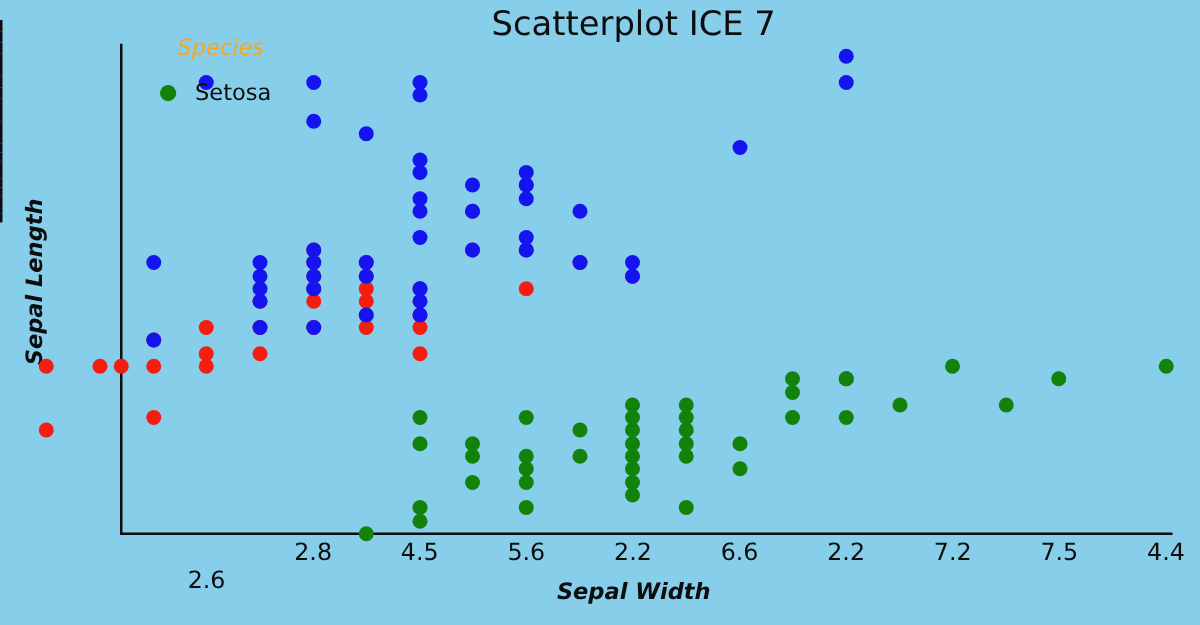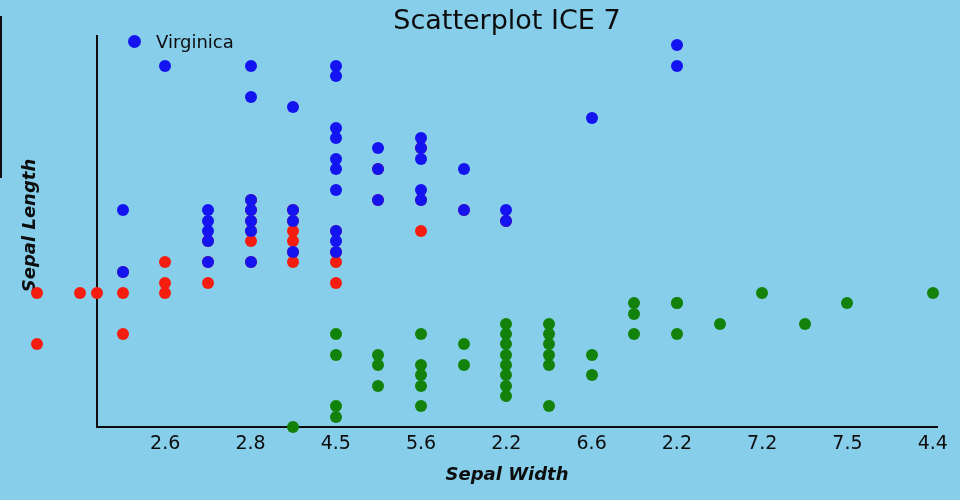--- a/index.html
+++ b/index.html
@@ -188,21 +188,21 @@
       <div class="x-tick" style="left: 292.142px; height: 7px; top: 420px;"></div>
       <div class="x-tick" style="left: 377.421px; height: 7px; top: 420px;"></div>
       <div class="x-tick" style="left: 462.701px; height: 7px; top: 420px;"></div>
       <div class="x-tick" style="left: 547.98px; height: 7px; top: 420px;"></div>
       <div class="x-tick" style="left: 633.259px; height: 7px; top: 420px;"></div>
       <div class="x-tick" style="left: 718.538px; height: 7px; top: 420px;"></div>
       <div class="x-tick" style="left: 803.817px; height: 7px; top: 420px;"></div>
       <div class="x-tick" style="left: 889.096px; height: 7px; top: 420px;"></div>
     </div>
   <div id="x-tick-labels">
-      <div class="x-tick-label" style="left: 165.223px;">2.6</div>
+      <div class="x-tick-label" style="left: 165.223px; margin-top: 22px;">2.6</div>
       <div class="x-tick-label" style="left: 250.503px;">2.8</div>
       <div class="x-tick-label" style="left: 335.782px;">4.5</div>
       <div class="x-tick-label" style="left: 421.061px;">5.6</div>
       <div class="x-tick-label" style="left: 506.34px;">2.2</div>
       <div class="x-tick-label" style="left: 591.619px;">6.6</div>
       <div class="x-tick-label" style="left: 676.898px;">2.2</div>
       <div class="x-tick-label" style="left: 762.178px;">7.2</div>
       <div class="x-tick-label" style="left: 847.457px;">7.5</div>
       <div class="x-tick-label" style="left: 932.736px;">4.4</div>
     </div>
@@ -329,19 +329,20 @@
       <div class="pt" style="background: rgb(20, 20, 240); left: 366.701px; top: 175.368px;"></div>
       <div class="pt" style="background: rgb(20, 20, 240); left: 366.701px; top: 134.105px;"></div>
       <div class="pt" style="background: rgb(20, 20, 240); left: 409.34px; top: 175.368px;"></div>
       <div class="pt" style="background: rgb(20, 20, 240); left: 409.34px; top: 185.684px;"></div>
       <div class="pt" style="background: rgb(20, 20, 240); left: 494.619px; top: 82.5263px;"></div>
       <div class="pt" style="background: rgb(20, 20, 240); left: 579.898px; top: 10.3158px;"></div>
       <div class="pt" style="background: rgb(20, 20, 240); left: 579.898px; top: 30.9474px;"></div>
     </div>
 
   <div id="legend">
+    <div id="legend-title">Species</div>
     <div class="legend-row">
-      <div class="legend-swatch" style="background: rgb(20, 20, 240);"></div>
-      <div class="legend-label">Virginica</div>
+      <div class="legend-swatch" style="background: rgb(19, 130, 10);"></div>
+      <div class="legend-label">Setosa</div>
     </div>
   </div>
 
 </div>
 
 </body></html>

